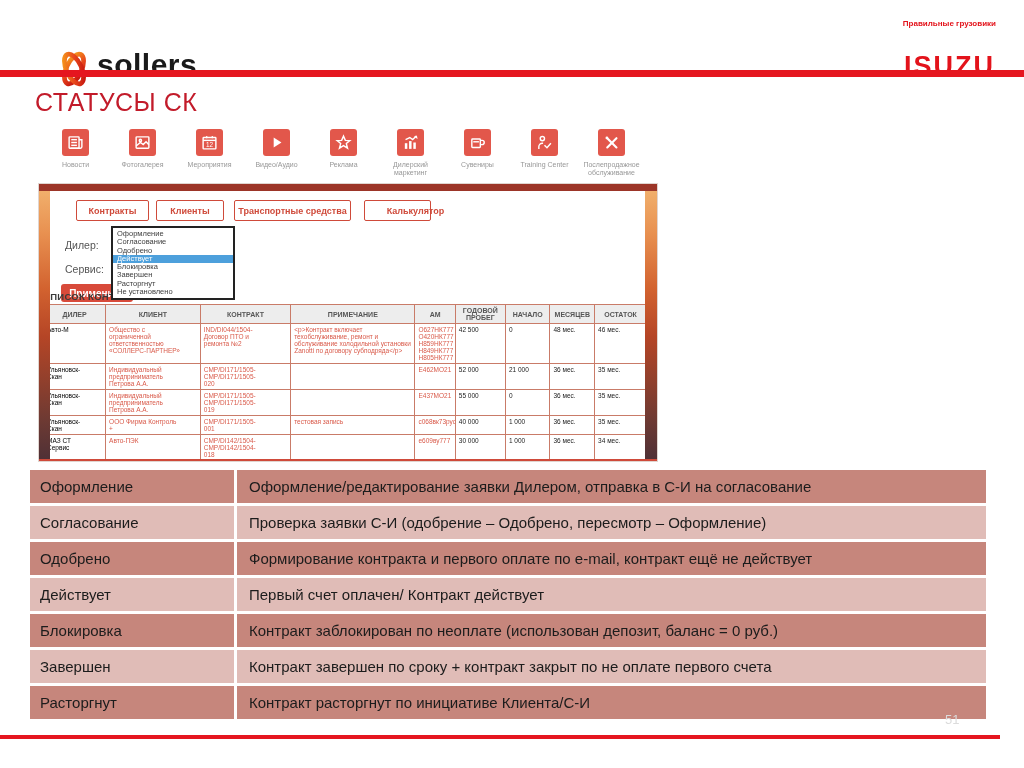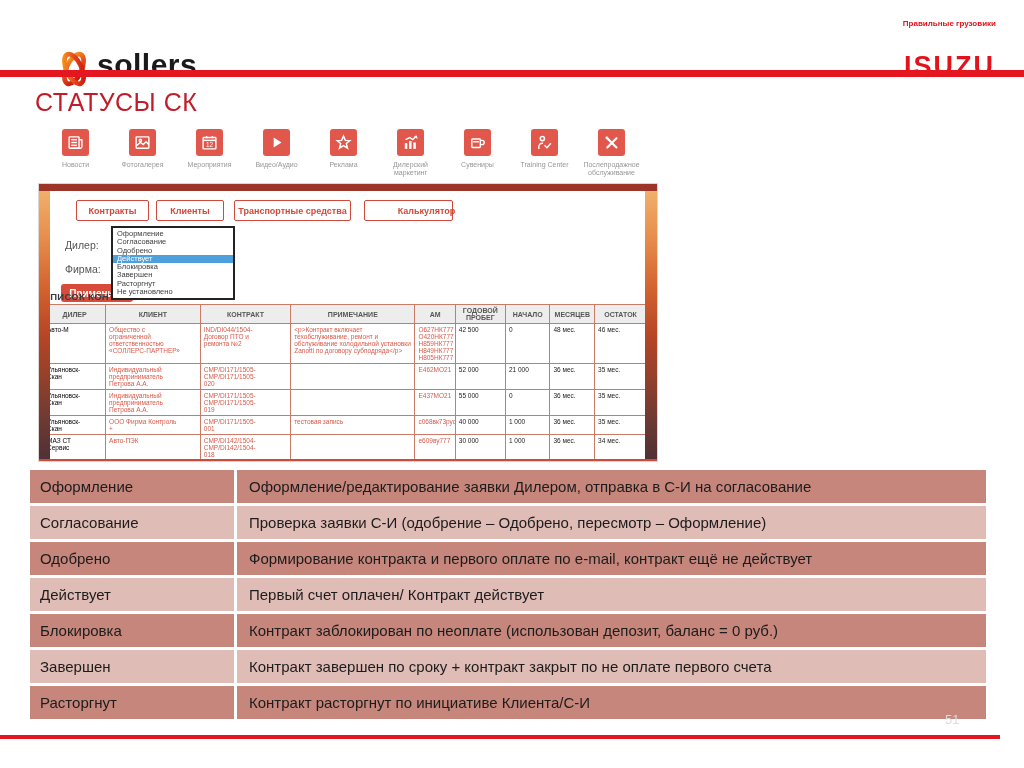--- a/index.html
+++ b/index.html
@@ -25,21 +25,21 @@
   .app-panel { position:absolute; left:38px; top:183px; width:620px; height:279px; background:#fff; border:1px solid #e0d5d0; overflow:hidden; }
   .app-topbar { position:absolute; left:0; top:0; right:0; height:7px; background:#9c3528; z-index:3; }
   .app-bottombar { position:absolute; left:0; bottom:0; right:0; height:2px; background:#cf4a3a; z-index:3; }
   .photo-strip { position:absolute; top:0; bottom:0; width:11px; z-index:2;
     background:linear-gradient(#f2b470 0%, #e89050 18%, #d2622f 38%, #b54526 55%, #93402c 70%, #6e3a33 85%, #4e3036 100%); }
   .photo-strip.left { left:0; }
   .photo-strip.right { right:0; width:12px; }
   .app-tabs { position:absolute; left:37px; top:16px; display:flex; z-index:1; }
   .app-tab { height:21px; border:1.5px solid #cf4a3a; border-radius:2px; background:#fff; color:#cf4a3a;
     font-weight:bold; font-size:9px; display:flex; align-items:center; justify-content:center; }
-  .t0{width:73px; margin-right:7px;} .t1{width:68px; margin-right:10px;} .t2{width:117px; margin-right:13px;} .t3{width:89px;padding-left:36px;}
+  .t0{width:73px; margin-right:7px;} .t1{width:68px; margin-right:10px;} .t2{width:117px; margin-right:13px;} .t3{width:67px;padding-left:36px;}
   .filter-label { position:absolute; left:26px; font-size:10.5px; color:#555; z-index:1; }
   .fl-dealer { top:55px; } .fl-status { top:79px; }
   .apply-btn { position:absolute; left:22px; top:100px; width:72px; height:18px; background:#d84a3a; color:#fff;
     font-size:10px; font-weight:bold; border:none; border-radius:3px; z-index:1; }
   .dropdown { position:absolute; left:72px; top:42px; width:124px; background:#fff; border:2px solid #222;
     z-index:5; padding:2px 0; }
   .dd-opt { font-size:7.5px; line-height:8.3px; color:#3c3c3c; padding-left:4px; white-space:nowrap; }
   .dd-opt.selected { background:#4da0dc; color:#fff; }
   .list-title { position:absolute; left:4px; top:107px; font-size:9.5px; font-weight:bold; color:#3a3a3a; letter-spacing:.3px; z-index:1; }
   .app-table { position:absolute; left:4px; top:120px; width:604px; border-collapse:collapse; z-index:1;
@@ -199,21 +199,21 @@
     <div class="photo-strip right"></div>
 
     <div class="app-tabs">
       <div class="app-tab t0">Контракты</div>
       <div class="app-tab t1">Клиенты</div>
       <div class="app-tab t2">Транспортные средства</div>
       <div class="app-tab t3">Калькулятор</div>
     </div>
 
     <div class="filter-label fl-dealer">Дилер:</div>
-    <div class="filter-label fl-status">Фирма:</div>
+    <div class="filter-label fl-status">Сервис:</div>
     <button class="apply-btn">Применить</button>
 
     <div class="dropdown">
       <div class="dd-opt">Оформление</div>
       <div class="dd-opt">Согласование</div>
       <div class="dd-opt">Одобрено</div>
       <div class="dd-opt selected">Действует</div>
       <div class="dd-opt">Блокировка</div>
       <div class="dd-opt">Завершен</div>
       <div class="dd-opt">Расторгнут</div>

